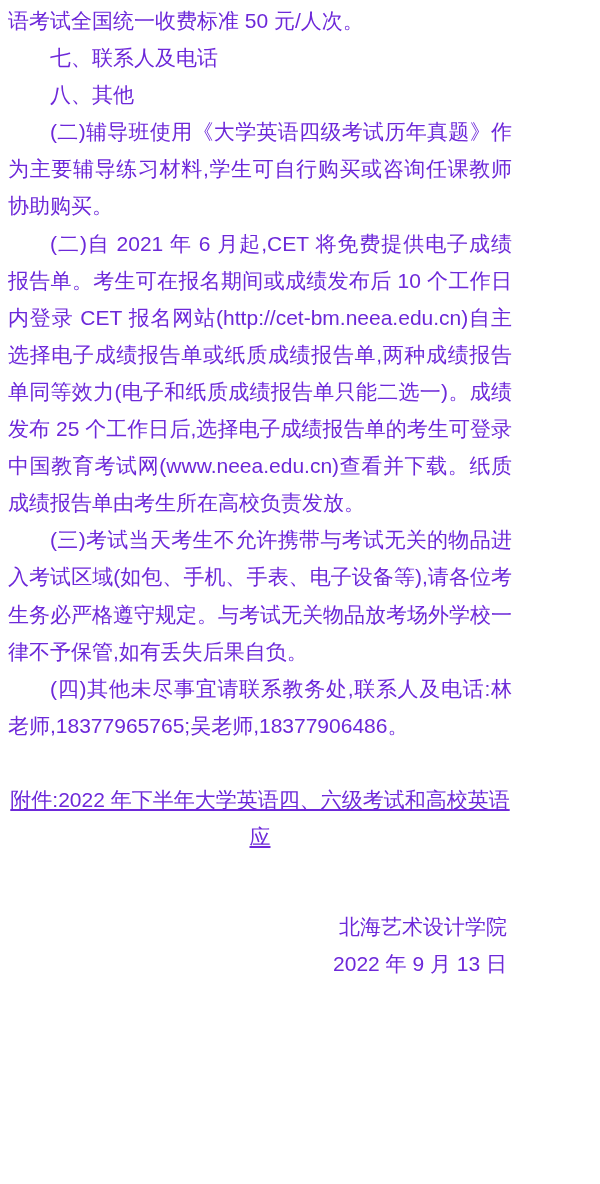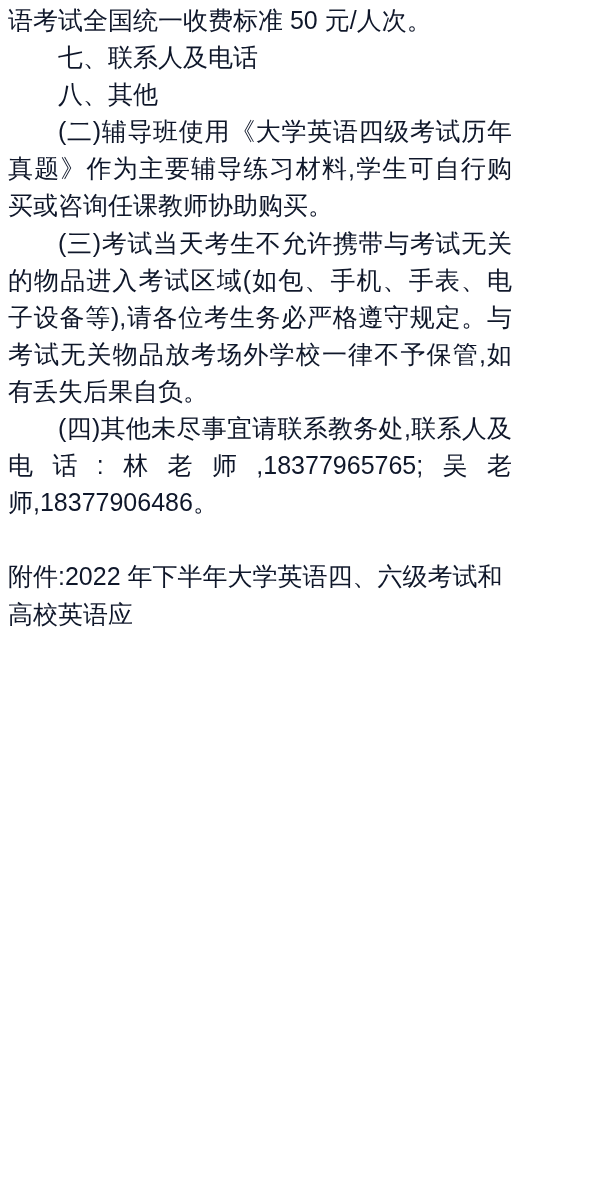--- a/index.html
+++ b/index.html
@@ -10,42 +10,43 @@
   body {
     width: 600px;
     height: 1184px;
     overflow: hidden;
   }
   .doc {
     box-sizing: border-box;
     width: 520px;
     padding: 2px 8px 0 8px;
     font-family: "Liberation Sans", sans-serif;
-    font-size: 25px;
+    font-size: 21px;
     line-height: 37.1px;
-    color: #0f172a;
+    color: #6d28d9;
     letter-spacing: 0;
   }
   .para {
     margin: 0;
     text-align: justify;
     text-indent: 2em;
     word-break: normal;
     line-break: strict;
   }
   .para.cont {
     text-indent: 0;
   }
   .attachment {
     margin-top: 37.1px;
     text-align: center;
   }
   .attachment .attach-line {
     text-indent: 0;
-    text-align: left;
+    text-align: center;
+    text-decoration: underline;
   }
   .signature {
     margin-top: 52.5px;
     text-align: right;
     padding-right: 5px;
   }
   .signature div {
     text-indent: 0;
   }
 </style>
@@ -57,23 +58,28 @@
   <p class="para cont">语考试全国统一收费标准 50 元/人次。</p>
 
   <p class="para">七、联系人及电话</p>
 
 
   <p class="para">八、其他</p>
 
   <p class="para">(二)辅导班使用《大学英语四级考试历年真题》作为主要辅导练习材料,学生可自行购买或咨询任课教师协助购买。</p>
 
 
+  <p class="para">(二)自 2021 年 6 月起,CET 将免费提供电子成绩报告单。考生可在报名期间或成绩发布后 10 个工作日内登录 CET 报名网站(http://cet-bm.neea.edu.cn)自主选择电子成绩报告单或纸质成绩报告单,两种成绩报告单同等效力(电子和纸质成绩报告单只能二选一)。成绩发布 25 个工作日后,选择电子成绩报告单的考生可登录中国教育考试网(www.neea.edu.cn)查看并下载。纸质成绩报告单由考生所在高校负责发放。</p>
 
   <p class="para">(三)考试当天考生不允许携带与考试无关的物品进入考试区域(如包、手机、手表、电子设备等),请各位考生务必严格遵守规定。与考试无关物品放考场外学校一律不予保管,如有丢失后果自负。</p>
 
   <p class="para">(四)其他未尽事宜请联系教务处,联系人及电话:林老师,18377965765;吴老师,18377906486。</p>
 
   <div class="attachment">
     <div class="attach-line">附件:2022 年下半年大学英语四、六级考试和高校英语应</div>
   </div>
 
+  <div class="signature">
+    <div>北海艺术设计学院</div>
+    <div>2022 年 9 月 13 日</div>
+  </div>
 
 </div>
 
 </body></html>

